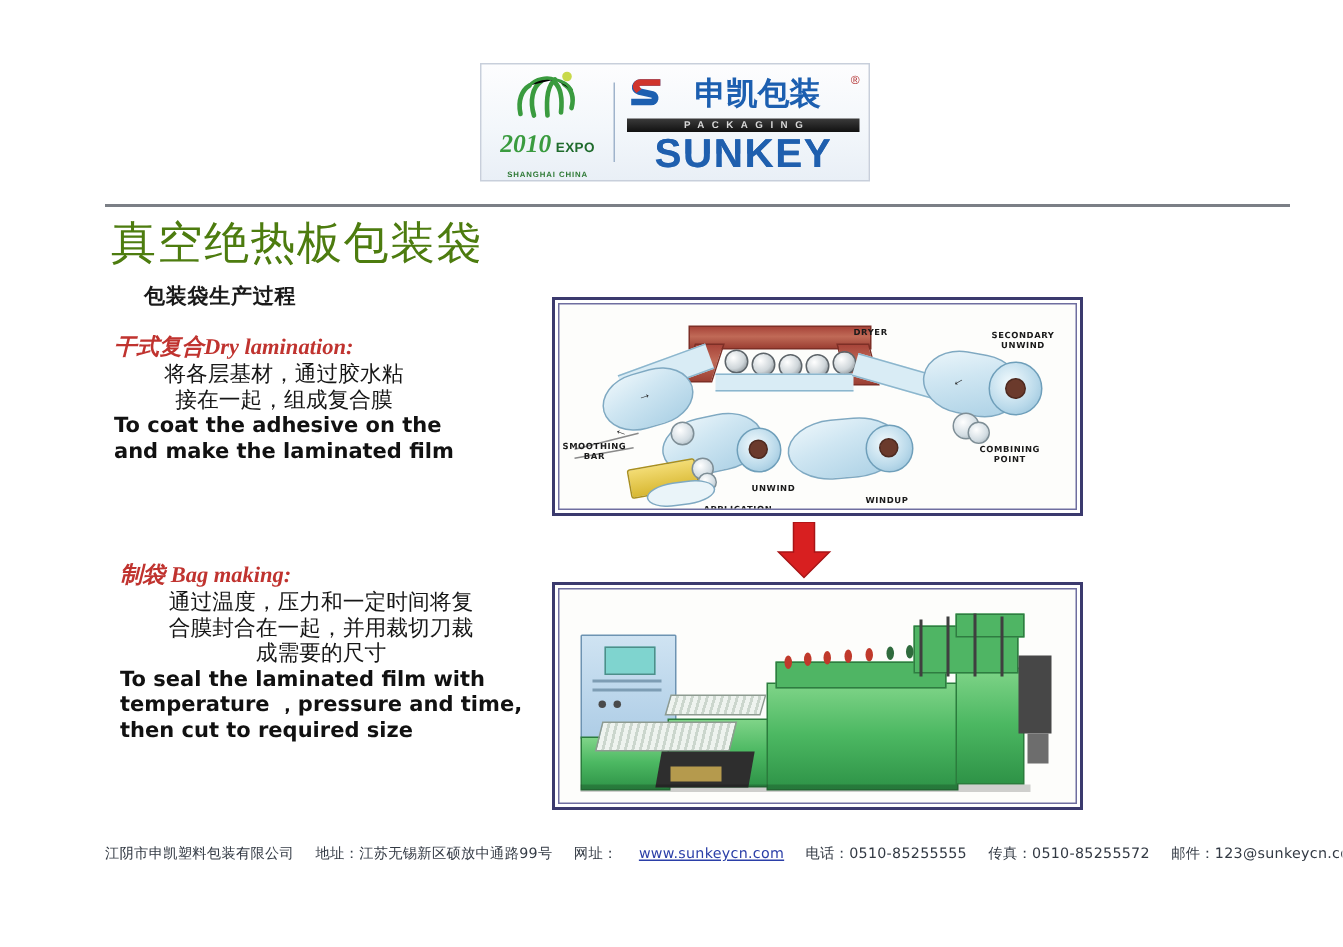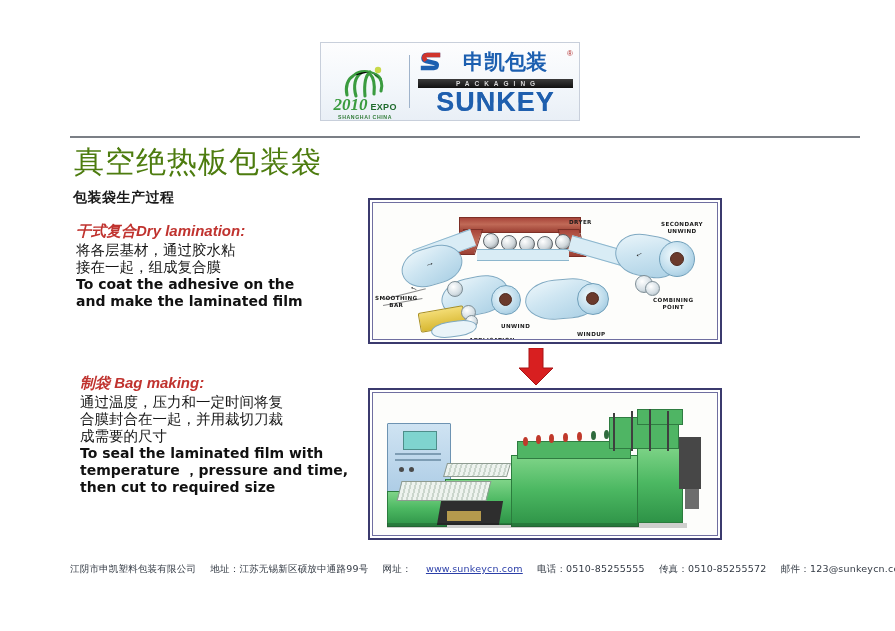--- a/index.html
+++ b/index.html
@@ -30,21 +30,21 @@
     box-sizing: border-box;
     display: flex;
     align-items: stretch;
   }
   .logo-expo {
     width: 96px;
     position: relative;
     display: flex;
     flex-direction: column;
     align-items: center;
-    justify-content: flex-end;
+    justify-content: space-between;
     padding-top: 2px;
   }
   .expo-mark {
     width: 56px;
     height: 34px;
     position: relative;
   }
   .expo-row {
     display: flex;
     align-items: baseline;
@@ -155,47 +155,48 @@
     left: 74px;
     top: 142px;
     font-family: "DejaVu Sans", sans-serif;
     font-size: 30px;
     color: #4d7c0f;
     letter-spacing: 1px;
     white-space: nowrap;
   }
   .subtitle {
     position: absolute;
-    left: 73px;
+    left: 96px;
     top: 189px;
     font-family: "DejaVu Sans", sans-serif;
     font-size: 14px;
     font-weight: bold;
     color: #1a1a1a;
     letter-spacing: 0.5px;
     white-space: nowrap;
   }
 
   
   .block { position: absolute; }
   .blk-head {
-    font-family: Liberation Sans, sans-serif;
+    font-family: Liberation Serif, serif;
     font-size: 15px;
     font-weight: bold;
     font-style: italic;
     color: #c0332f;
     white-space: nowrap;
     margin-bottom: 1px;
   }
   .blk-cn {
     font-family: "DejaVu Sans", sans-serif;
     font-size: 14.5px;
     color: #161616;
     line-height: 1.18;
     white-space: nowrap;
+    text-align: center;
   }
   .blk-en {
     font-family: "DejaVu Sans", sans-serif;
     font-size: 14px;
     font-weight: bold;
     color: #111111;
     line-height: 1.2;
     white-space: nowrap;
   }
   #block-dry { left: 76px; top: 222px; }

